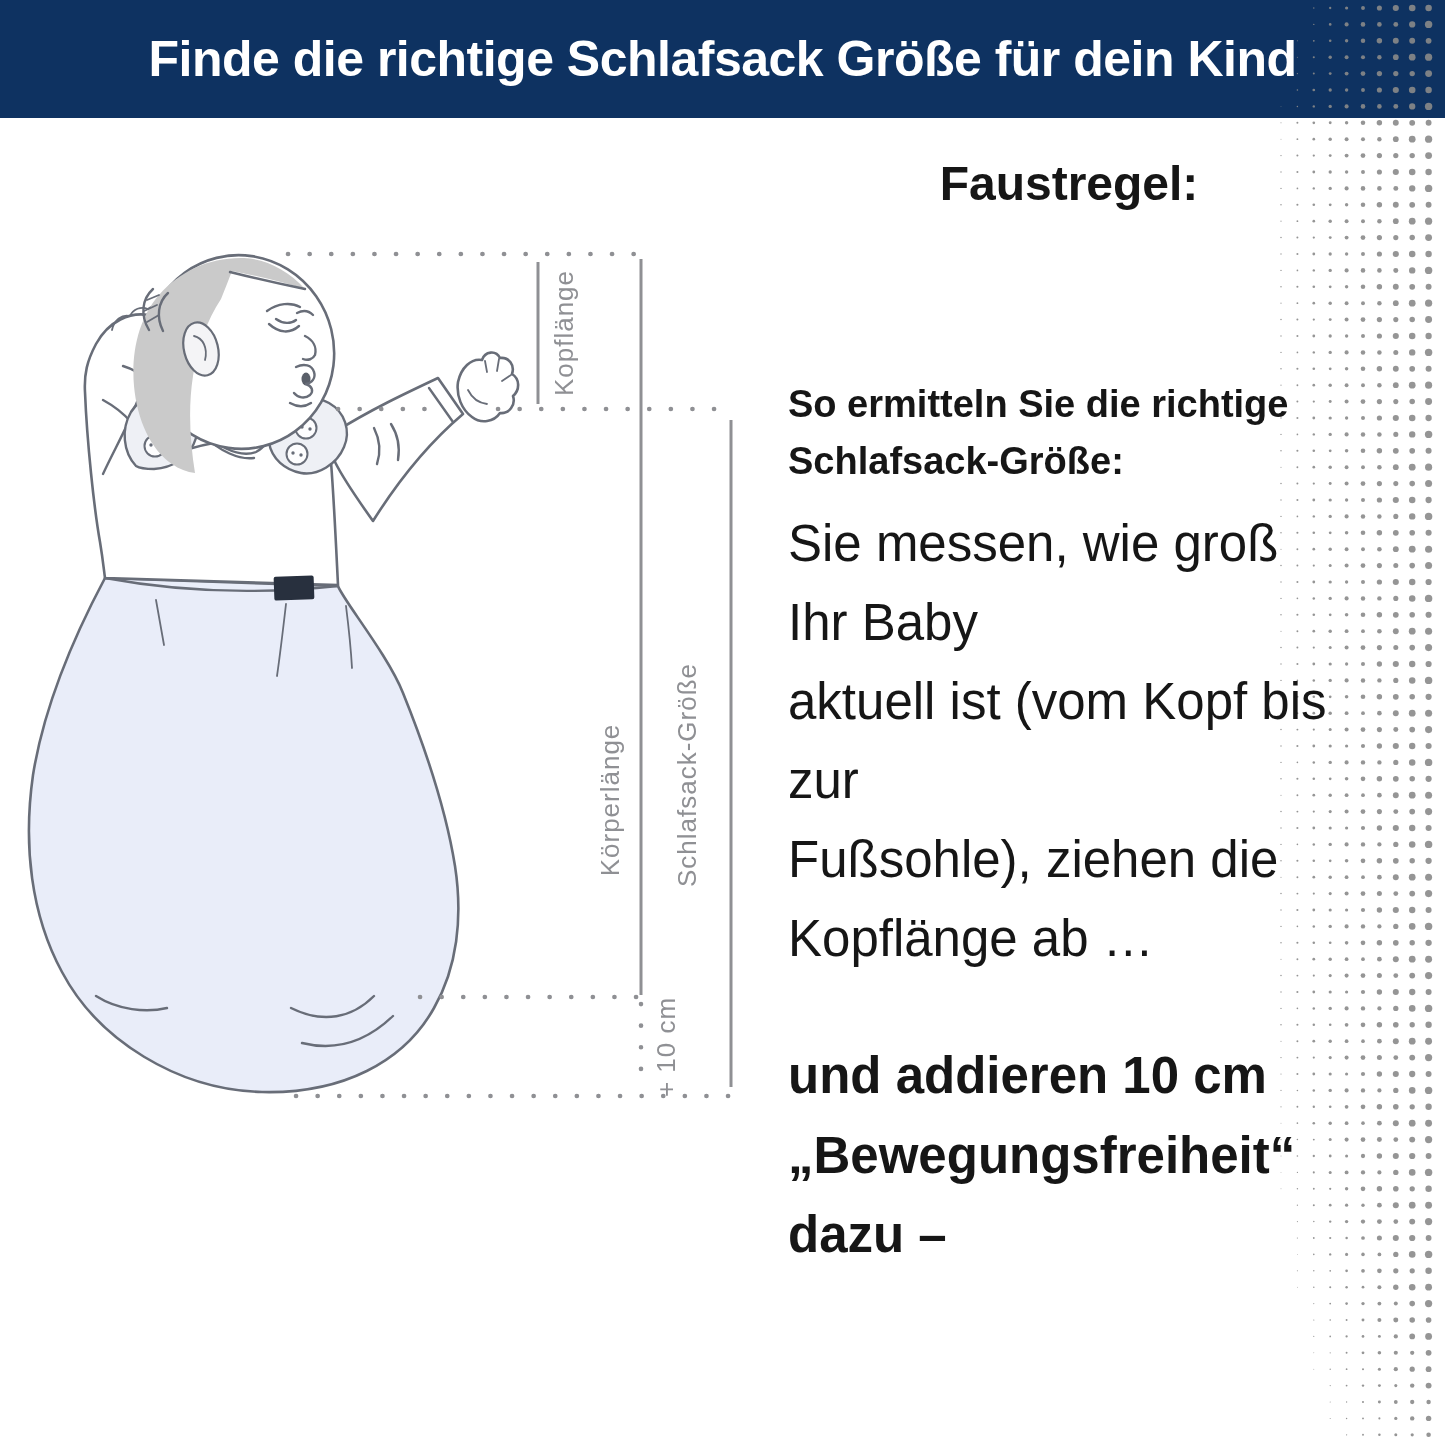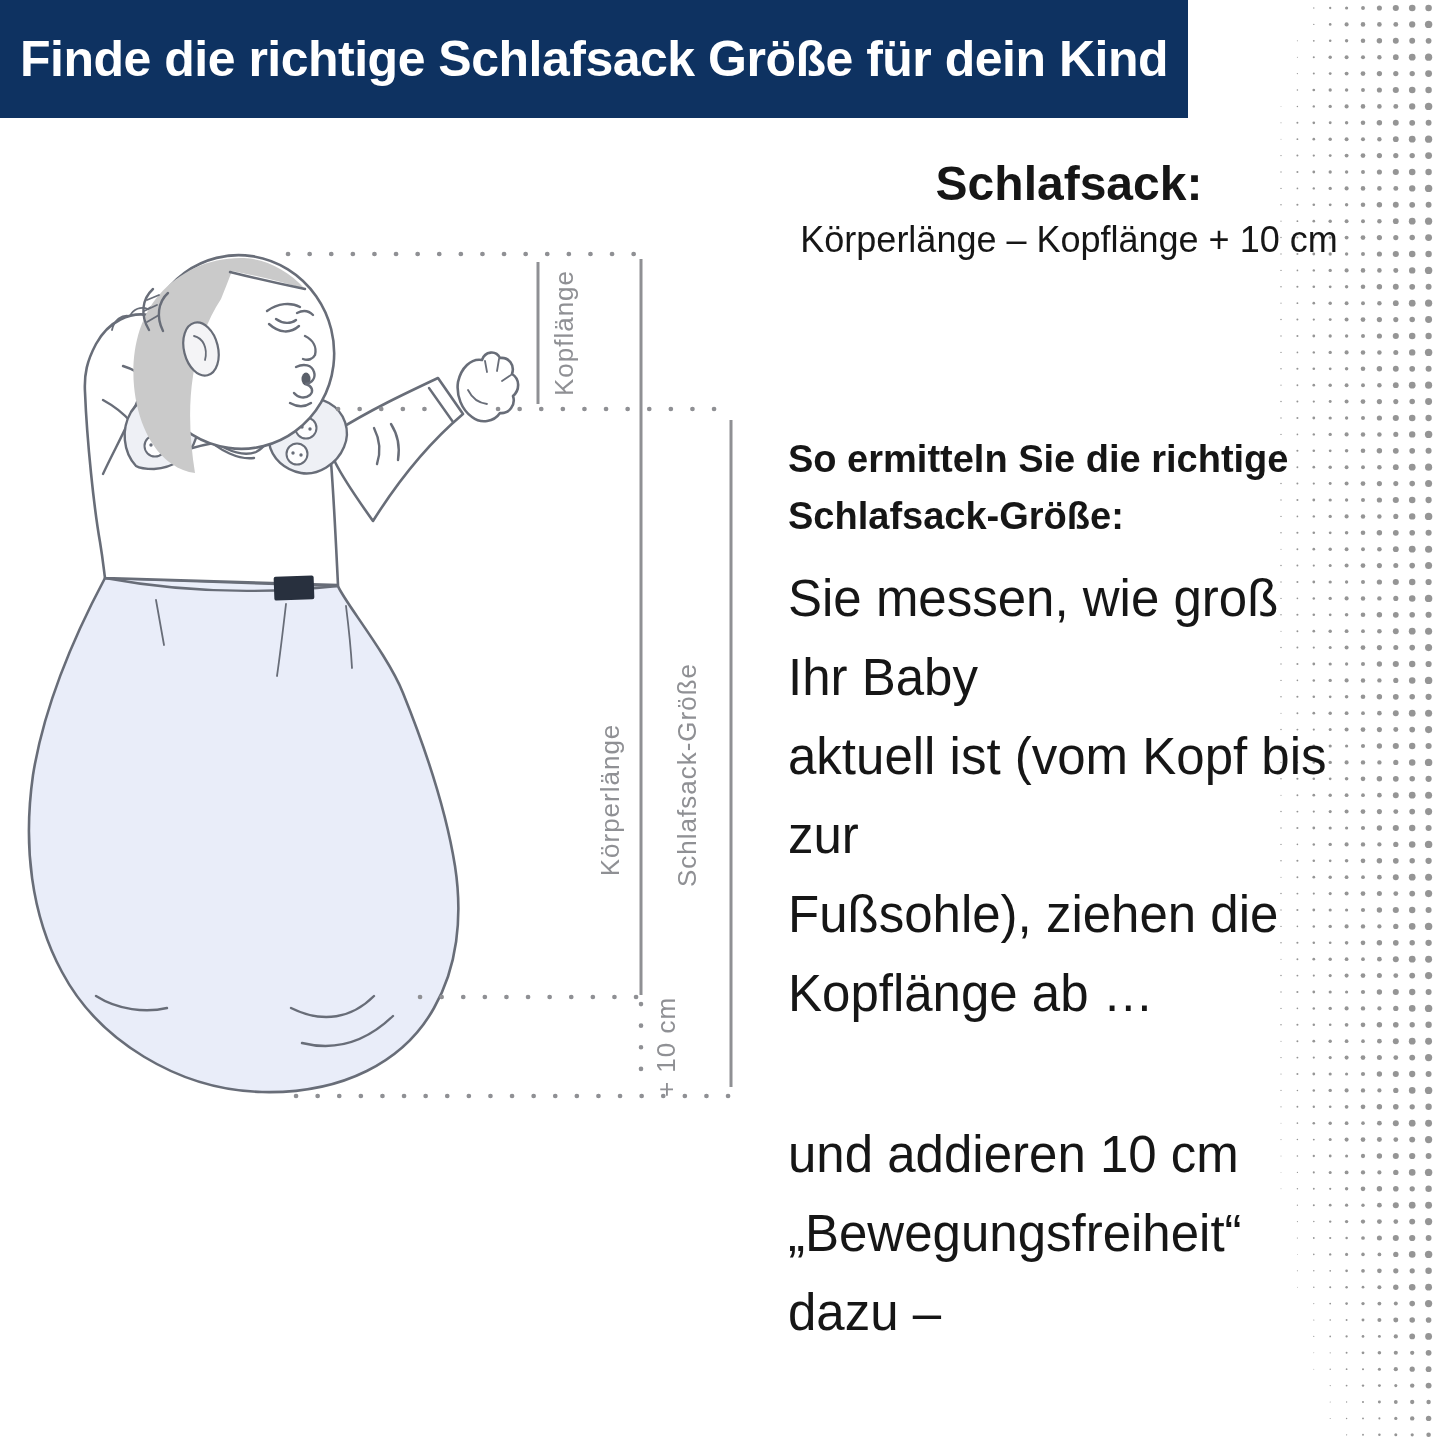--- a/index.html
+++ b/index.html
@@ -12,35 +12,35 @@
     --bag-fill:#e9edf9;
     --flap-fill:#eef0f5;
     --dots:#8a8a8a;
   }
   html,body{margin:0;padding:0;background:#ffffff;}
   .page{
     position:relative;width:1445px;height:1445px;overflow:hidden;background:#ffffff;
     font-family:"Liberation Sans",sans-serif;color:var(--body-text);
   }
   .topbar{
-    position:absolute;left:0;top:0;width:1188px;height:118px;
+    position:absolute;left:0;top:0;width:1445px;height:118px;
     background:var(--header-bg);z-index:1;display:flex;align-items:center;justify-content:center;
   }
   .topbar h1{
     margin:0;color:var(--header-text);font-size:50px;font-weight:bold;
     letter-spacing:-0.5px;white-space:nowrap;
   }
   .halftone{position:absolute;left:1275px;top:0;width:170px;height:1445px;z-index:2;}
   .diagram{position:absolute;left:0;top:230px;width:780px;height:900px;z-index:2;}
   .info{position:absolute;left:788px;top:156px;width:562px;z-index:3;}
   .info h2{margin:0;font-size:48px;font-weight:bold;text-align:center;line-height:1.15;}
   .info .formula{margin:4px 0 0 0;font-size:36px;text-align:center;line-height:1.4;white-space:pre-line;}
   .info h3{margin:165px 0 0 0;font-size:38px;font-weight:bold;line-height:1.5;white-space:pre-line;}
   .info p.body{margin:14px 0 0 0;font-size:51px;line-height:1.55;white-space:pre-line;}
-  .info p.body + p.body{margin-top:82px;}
+  .info p.body + p.body{margin-top:58px;font-weight:bold;}
   
   .fillw{fill:#ffffff;stroke:var(--outline);stroke-width:2.6;stroke-linejoin:round;}
   .bag{fill:var(--bag-fill);stroke:var(--outline);stroke-width:2.6;stroke-linejoin:round;}
   .flap{fill:var(--flap-fill);stroke:var(--outline);stroke-width:2.4;stroke-linejoin:round;}
   .hair{fill:var(--hair);stroke:none;}
   .btn{fill:#fdfdfe;stroke:var(--outline);stroke-width:2;}
   .hole{fill:var(--outline);}
   .olk{fill:none;stroke:var(--outline);stroke-width:2.4;stroke-linecap:round;}
   .thin{stroke-width:1.8;}
   .ln{fill:none;stroke:var(--measure);stroke-width:3;}
@@ -967,22 +967,21 @@
       <path class="ln" d="M 731 420 V 1087"></path>
     </g>
 
     <text class="lbl" x="566" y="333" transform="rotate(-90 566 333)" text-anchor="middle" dominant-baseline="middle">Kopflänge</text>
     <text class="lbl" x="612" y="800" transform="rotate(-90 612 800)" text-anchor="middle" dominant-baseline="middle">Körperlänge</text>
     <text class="lbl" x="689" y="775" transform="rotate(-90 689 775)" text-anchor="middle" dominant-baseline="middle">Schlafsack-Größe</text>
     <text class="lbl" x="668" y="1047" transform="rotate(-90 668 1047)" text-anchor="middle" dominant-baseline="middle">+ 10 cm</text>
   </svg>
 
   <section class="info">
-    <h2>Schlafsack:</h2>
-    <p class="formula">Körperlänge – Kopflänge + 10 cm</p>
+    <h2>Faustregel:</h2>
     <h3>So ermitteln Sie die richtige
 Schlafsack-Größe:</h3>
     <p class="body">Sie messen, wie groß Ihr Baby
 aktuell ist (vom Kopf bis zur
 Fußsohle), ziehen die
 Kopflänge ab …</p>
     <p class="body">und addieren 10 cm
 „Bewegungsfreiheit“ dazu –</p>
   </section>
 

